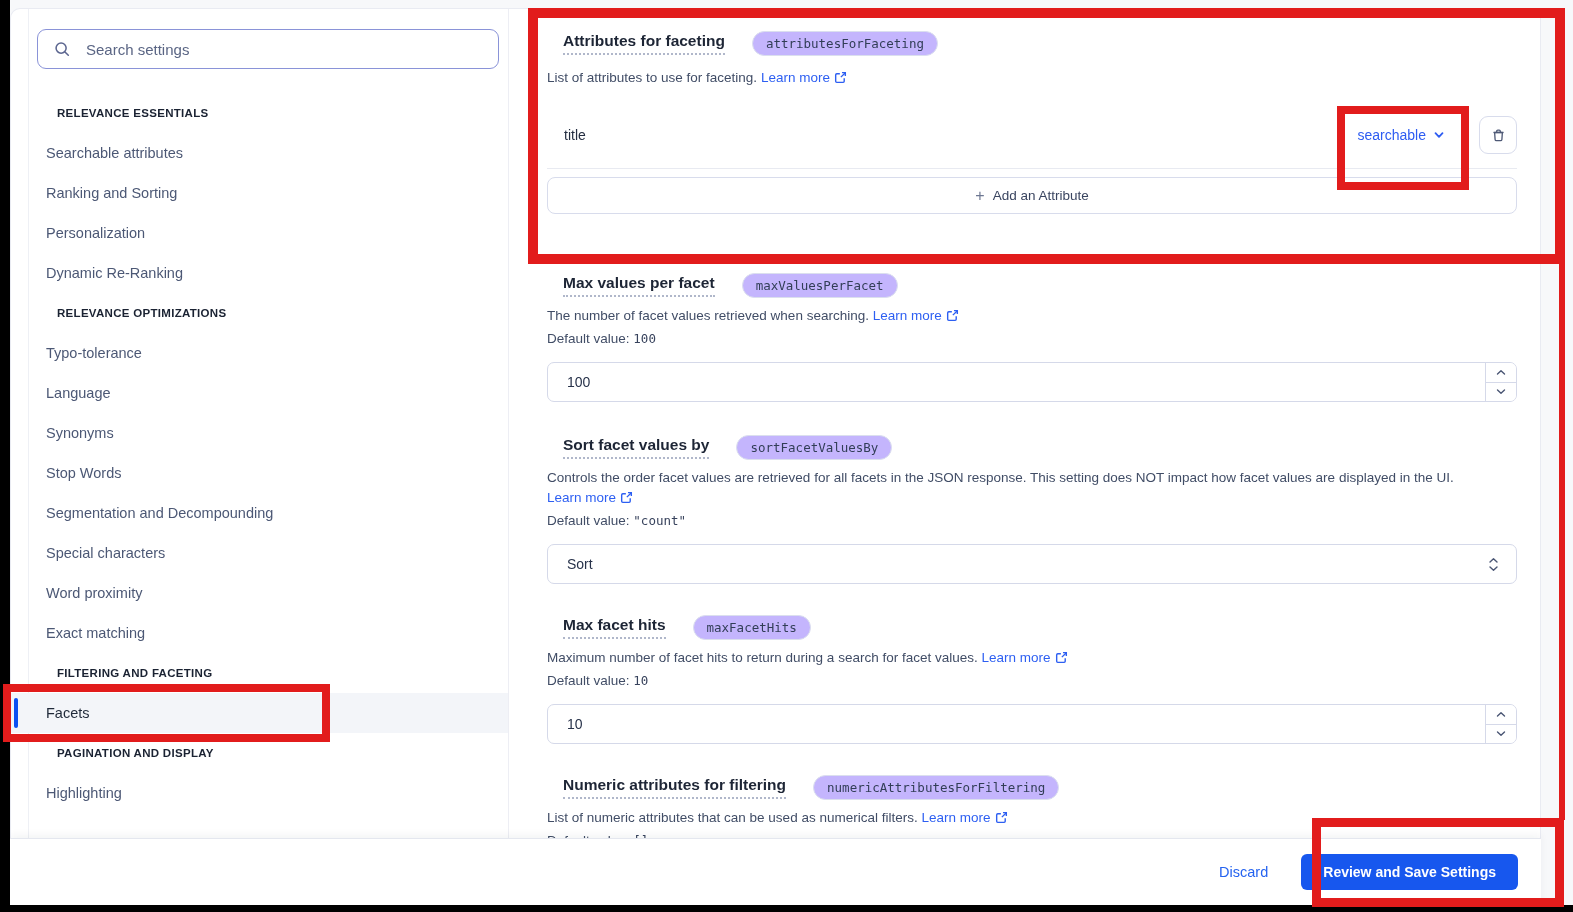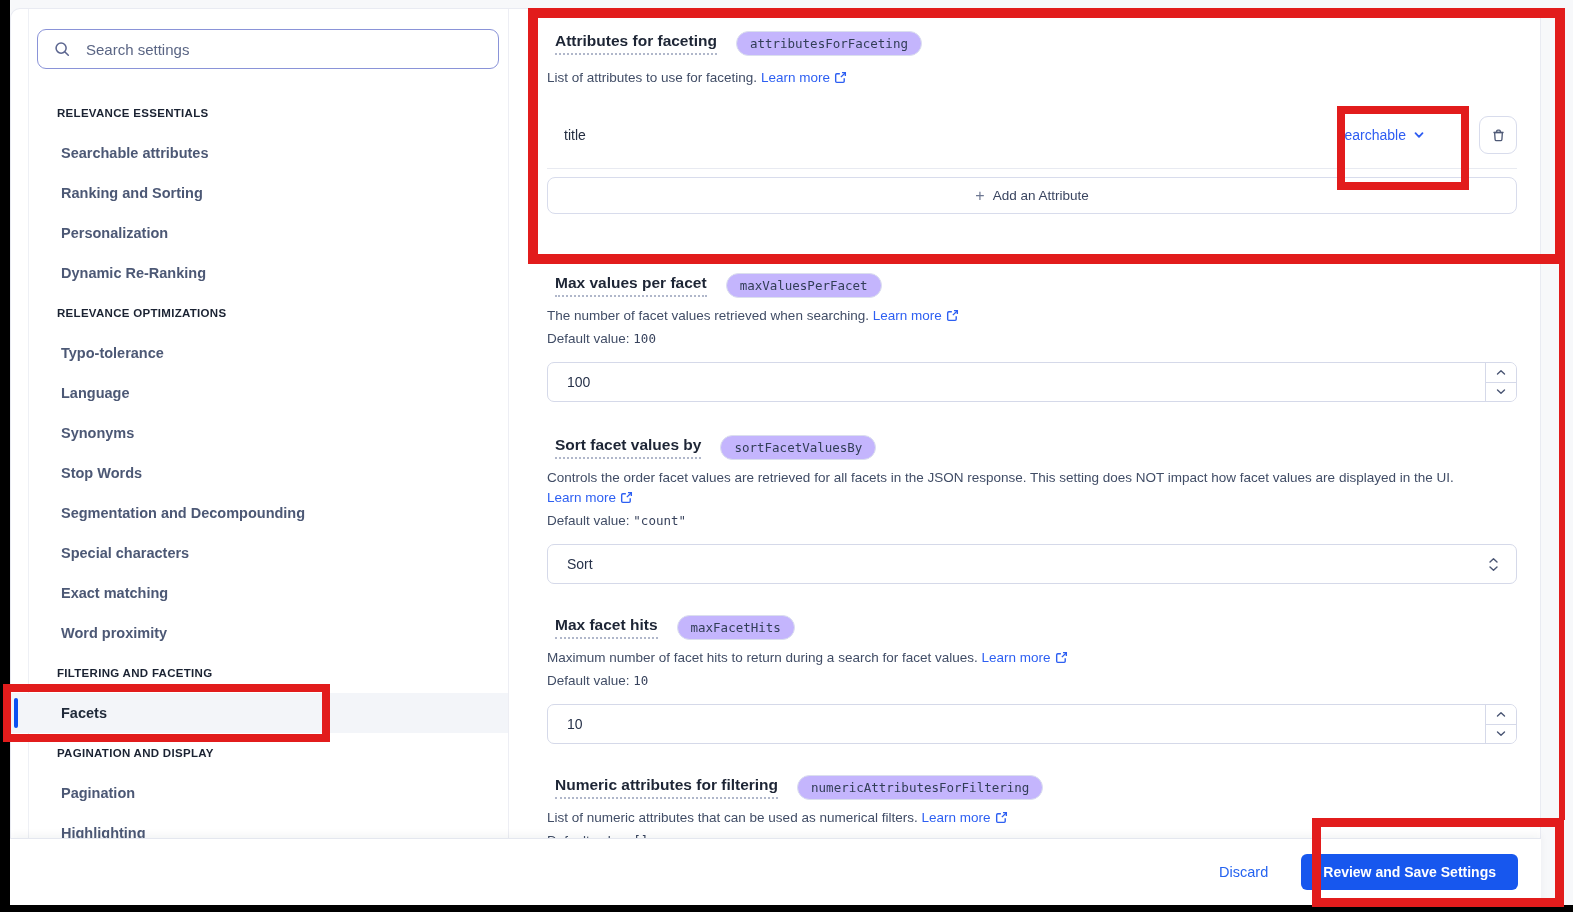--- a/index.html
+++ b/index.html
@@ -35,57 +35,57 @@
     font-family:"Liberation Sans", sans-serif;
   }
   .search-box input::placeholder { color:#5a6584; opacity:1; }
 
   .nav { position:absolute; left:0; top:84px; right:0; }
   .nav-header {
     height:40px; display:flex; align-items:center; padding-left:46px;
     font-size:11.5px; font-weight:700; color:#1a2232; letter-spacing:.3px;
   }
   .nav-item {
-    height:40px; display:flex; align-items:center; padding-left:50px;
-    font-size:14.5px; color:#4c5875; position:relative; cursor:pointer;font-weight:bold;
+    height:40px; display:flex; align-items:center; padding-left:35px;
+    font-size:14.5px; color:#4c5875; position:relative; cursor:pointer;
   }
   .nav-item.active { background:#f3f5f9; color:#1f2939; }
   .active-bar {
     position:absolute; left:3px; top:5px; bottom:5px; width:4px;
     border-radius:2px; background:#0c50f2;
   }
 
   
   .content { position:absolute; left:498px; top:0; right:0; bottom:0; }
   .setting { position:absolute; left:38px; right:23px; }
   .s1 { top:22px; }  .s2 { top:264px; }  .s3 { top:426px; }  .s4 { top:606px; }  .s5 { top:766px; }
 
   .setting-head { display:flex; align-items:center; height:24px; }
   .setting-head h2 {
-    margin:8px; font-size:15.5px; font-weight:700; color:#1d2535; line-height:1.25;
+    margin:16px; font-size:15.5px; font-weight:700; color:#1d2535; line-height:1.25;
     border-bottom:2px dotted #b0b7ca; padding-bottom:2px; cursor:help;
   }
   .api-badge {
     display:inline-flex; align-items:center; height:25px; padding:0 13px; margin-left:11px;
     border:1px solid #dbdfee; border-radius:999px; background:#c4b5fd;
     font-family:"DejaVu Sans Mono", monospace; font-size:12.5px; color:#323e57;
   }
   .desc { margin:13px 0 0; font-size:13.5px; color:#414d66; line-height:20px; }
   .desc-tight { margin-top:9px; }
   .learn { color:#2d5ff2; text-decoration:none; cursor:pointer; white-space:nowrap; }
   .learn svg { vertical-align:-2px; margin-left:4px; }
   .default-line { margin:3px 0 0; font-size:13.5px; color:#414d66; line-height:20px; }
   .default-line code { font-family:"DejaVu Sans Mono", monospace; font-size:12.5px; color:#37425c; }
 
   .attr-row {
     margin-top:14px; height:66px; display:flex; align-items:center;
     justify-content:space-between; padding-left:17px;
   }
   .attr-name { font-size:14px; color:#232d40; }
-  .row-right { display:flex; align-items:center; gap:54px;justify-content:center; }
+  .row-right { display:flex; align-items:center; gap:34px;justify-content:center; }
   .modifier {
     background:none; border:none; padding:0; color:#2d5cf2; font-size:14px;
     display:flex; align-items:center; gap:7px; cursor:pointer; font-family:"Liberation Sans", sans-serif;
   }
   .trash-btn {
     width:38px; height:38px; border:1px solid #d8dcec; border-radius:9px; background:#fff;
     color:#4e5976; display:flex; align-items:center; justify-content:center; cursor:pointer;
   }
   .divider { height:1px; background:#e8eaf1; }
   .add-btn {
@@ -173,34 +173,31 @@
         <div class="nav-item">
           <span>Stop Words</span>
         </div>
         <div class="nav-item">
           <span>Segmentation and Decompounding</span>
         </div>
         <div class="nav-item">
           <span>Special characters</span>
         </div>
         <div class="nav-item">
+          <span>Word proximity</span>
+        </div>
+        <div class="nav-item">
           <span>Exact matching</span>
-        </div>
-        <div class="nav-item">
-          <span>Word proximity</span>
         </div>
         <div class="nav-header">FILTERING AND FACETING</div>
         <div class="nav-item active">
           <span class="active-bar"></span>
           <span>Facets</span>
         </div>
         <div class="nav-header">PAGINATION AND DISPLAY</div>
-        <div class="nav-item">
-          <span>Pagination</span>
-        </div>
         <div class="nav-item">
           <span>Highlighting</span>
         </div>
       </nav>
   </aside>
 
   <main class="content">
 
     <section class="setting s1">
       <div class="setting-head">

